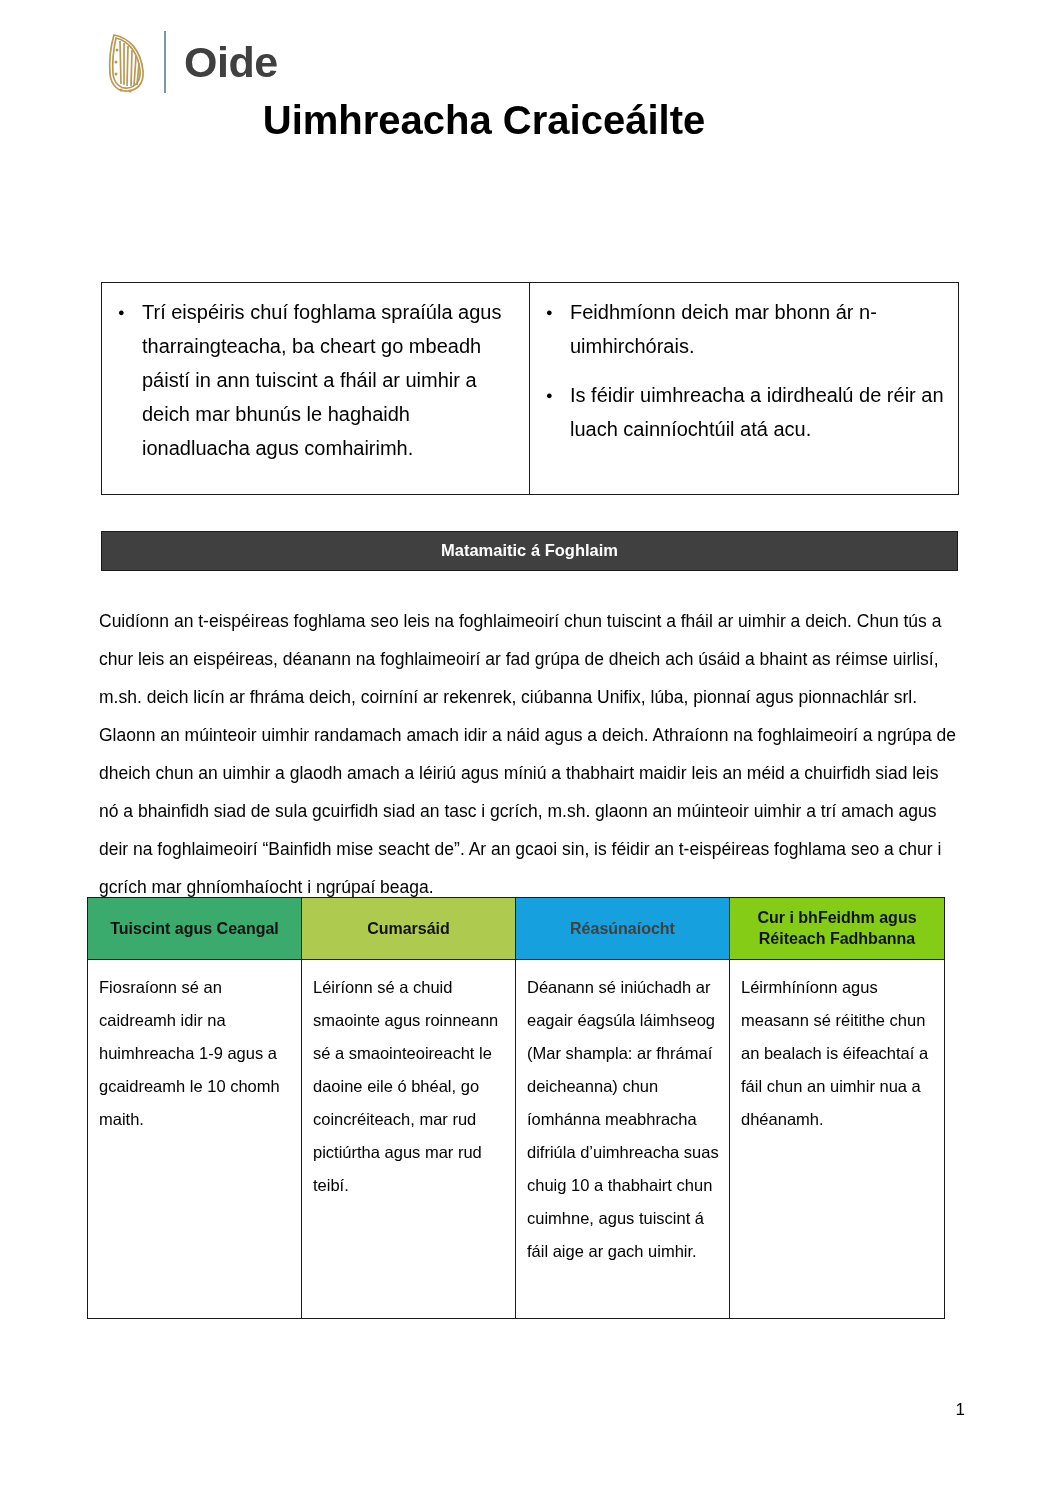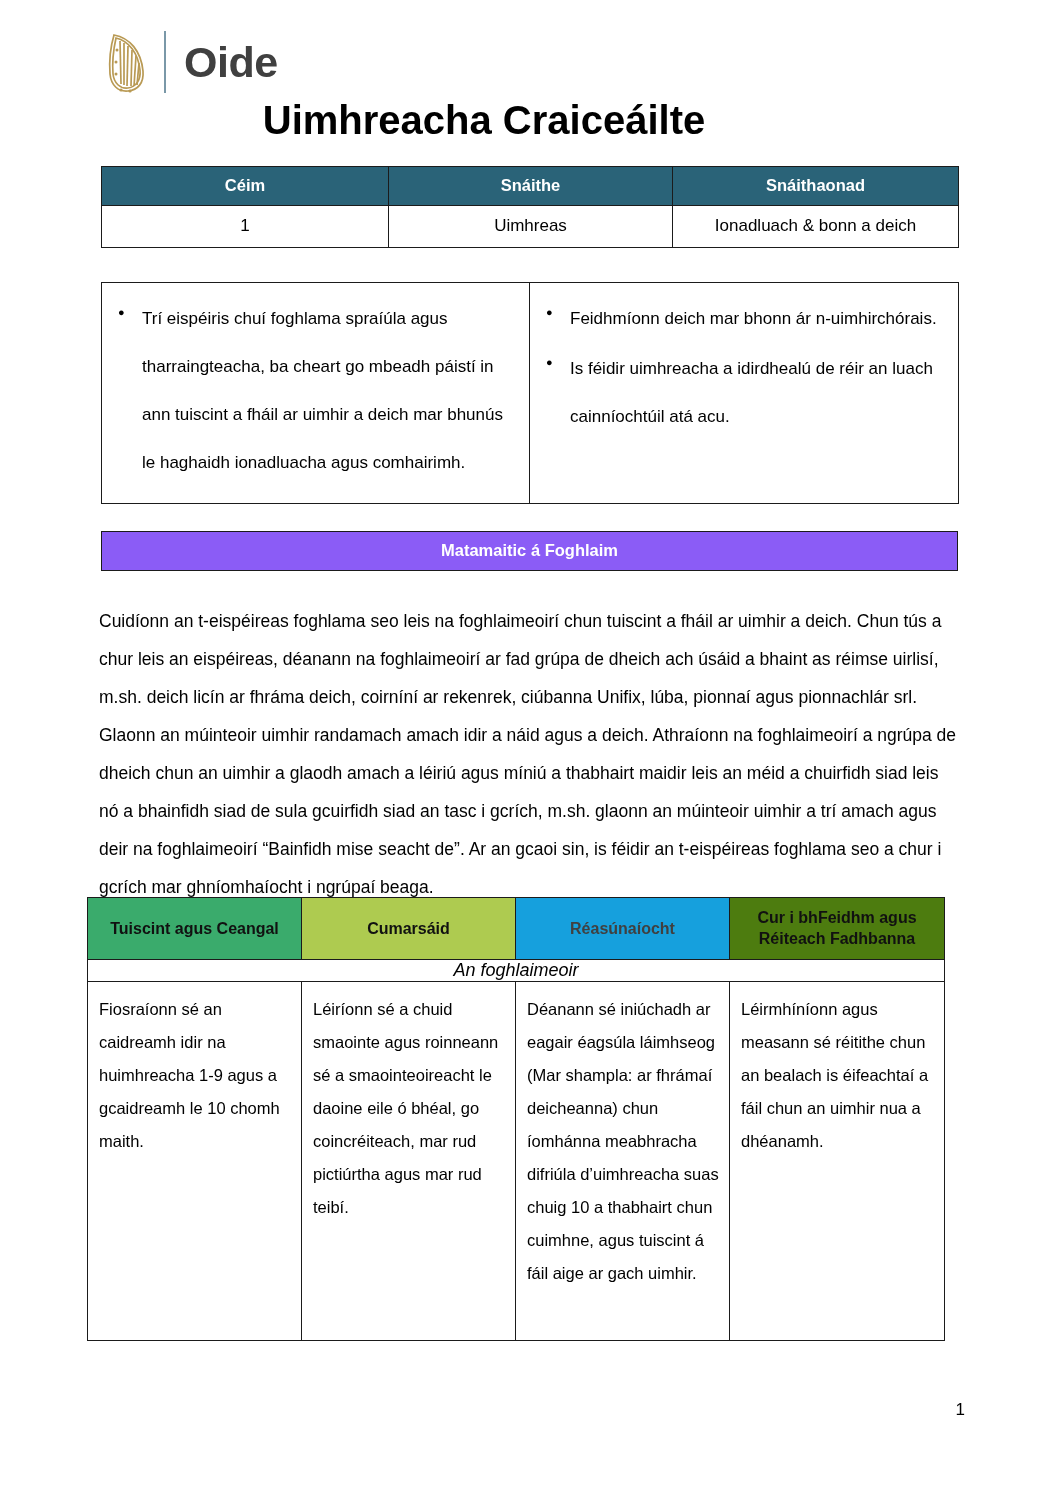--- a/index.html
+++ b/index.html
@@ -99,42 +99,42 @@
   #table-outcomes td.body-cell {
     padding: 12px 10px 14px 10px !important;
     vertical-align: top;
   }
   ul.bullets {
     margin: 0;
     padding: 0 0 0 30px;
     list-style: none;
   }
   ul.bullets li {
-    font-size: 17px;
-    line-height: 48px;
+    font-size: 20px;
+    line-height: 34px;
     position: relative;
-    margin-bottom: 2px;
+    margin-bottom: 15px;
   }
   ul.bullets li::before {
     content: "\25CF";
     position: absolute;
     left: -24px;
     top: 0;
     font-size: 11px;
     line-height: 34px;
   }
 
   
   .banner {
     position: absolute;
     left: 101px;
     top: 531px;
     width: 857px;
     box-sizing: border-box;
-    background: #8b5cf6;
+    background: #404040;
     border: 1.6px solid #1b1b1b;
     color: #fff;
     font-weight: bold;
     font-size: 16.5px;
     text-align: center;
     padding: 9px 0 10px 0;
   }
 
   
   .body-para {
@@ -154,21 +154,21 @@
     font-weight: bold;
     font-size: 16px;
     text-align: center;
     vertical-align: middle;
     padding: 9px 6px 10px 6px;
     line-height: 21px;
   }
   .hd-green  { background: #3aab6c; color: #111; }
   .hd-lime   { background: #aecb50; color: #111; margin-top: 36px; }
   .hd-blue   { background: #16a0dd; color: #404040; }
-  .hd-orange { background: #4d7c0f; color: #111; }
+  .hd-orange { background: #84cc16; color: #111; }
   .learner-row td {
     text-align: center;
     font-style: italic;
     font-size: 18px;
     padding: 12px 0 13px 0;
     vertical-align: middle;
   }
   .desc-cell {
     font-size: 16.5px;
     line-height: 33px;
@@ -212,39 +212,20 @@
           <circle cx="30" cy="62" r="1.6"></circle>
         </g>
       </svg>
     </span>
     <span class="logo-divider"></span>
     <span class="logo-word">Oide</span>
   </div>
 
   <div class="doc-title">Uimhreacha Craiceáilte</div>
 
-  <table class="tbl" id="table-meta">
-    <colgroup>
-        <col style="width:287px">
-        <col style="width:284px">
-        <col style="width:286px">
-      </colgroup>
-    <tbody>
-      <tr>
-        <th class="th-teal">Céim</th>
-        <th class="th-teal">Snáithe</th>
-        <th class="th-teal">Snáithaonad</th>
-      </tr>
-      <tr>
-        <td class="td-plain">1</td>
-        <td class="td-plain">Uimhreas</td>
-        <td class="td-plain">Ionadluach &amp; bonn a deich</td>
-      </tr>
-    </tbody>
-  </table>
 
   <table class="tbl" id="table-outcomes">
     <colgroup>
         <col style="width:428px">
         <col style="width:429px">
       </colgroup>
     <tbody>
       <tr>
         <td class="body-cell">
           <ul class="bullets">
@@ -272,23 +253,20 @@
         <col style="width:214px">
         <col style="width:215px">
       </colgroup>
     <tbody>
       <tr>
         <th class="hd-green">Tuiscint agus Ceangal</th>
         <th class="hd-lime">Cumarsáid</th>
         <th class="hd-blue">Réasúnaíocht</th>
         <th class="hd-orange">Cur i bhFeidhm agus Réiteach Fadhbanna</th>
       </tr>
-      <tr class="learner-row">
-        <td colspan="4">An foghlaimeoir</td>
-      </tr>
       <tr>
         <td class="desc-cell">Fiosraíonn sé an caidreamh idir na huimhreacha 1-9 agus a gcaidreamh le 10 chomh maith.</td>
         <td class="desc-cell">Léiríonn sé a chuid smaointe agus roinneann sé a smaointeoireacht le daoine eile ó bhéal, go coincréiteach, mar rud pictiúrtha agus mar rud teibí.</td>
         <td class="desc-cell">Déanann sé iniúchadh ar eagair éagsúla láimhseog (Mar shampla: ar fhrámaí deicheanna) chun íomhánna meabhracha difriúla d’uimhreacha suas chuig 10 a thabhairt chun cuimhne, agus tuiscint á fáil aige ar gach uimhir.</td>
         <td class="desc-cell">Léirmhíníonn agus measann sé réitithe chun an bealach is éifeachtaí a fáil chun an uimhir nua a dhéanamh.</td>
       </tr>
     </tbody>
   </table>
 
   <div class="page-number">1</div>

